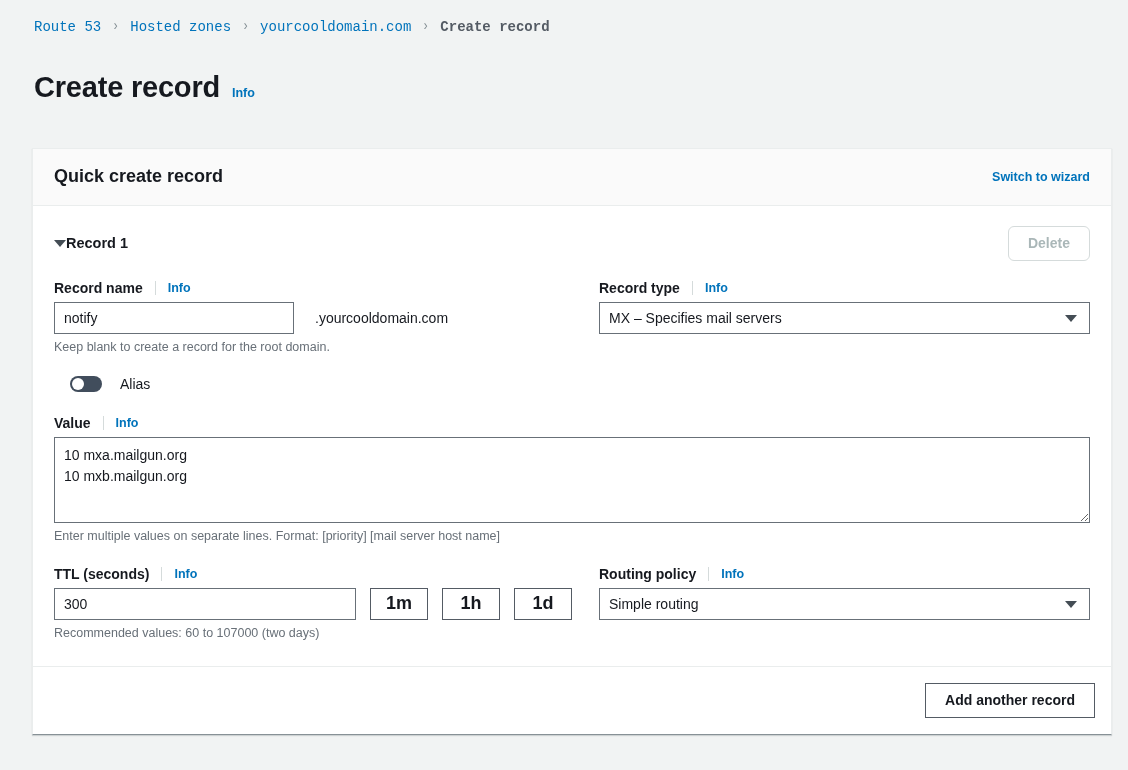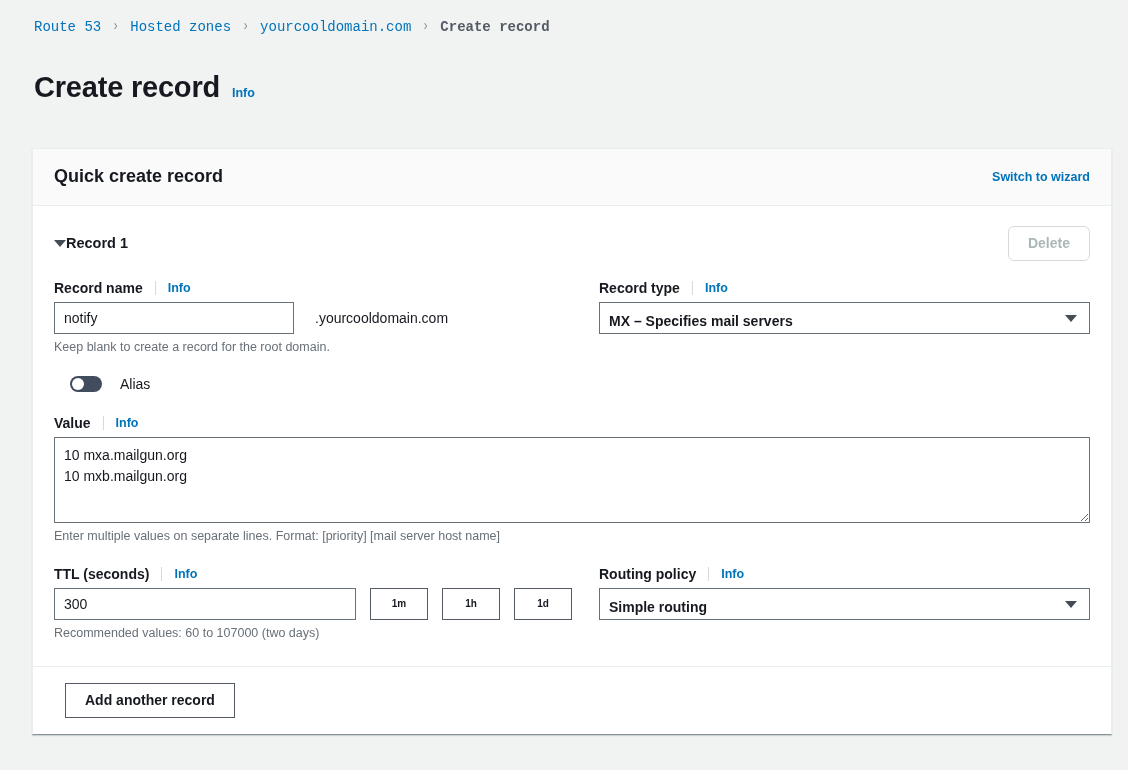--- a/index.html
+++ b/index.html
@@ -117,25 +117,24 @@
   input#recname { width: 240px; }
   .suffix { margin-left: 21px; font-size: 14px; color: #16191f; }
   .helper {
     font-size: 12.5px; color: #687078;
     margin-top: 6px;
   }
 
   .select {
     position: relative;
     width: 100%;
-    display: flex; align-items: flex-end;
+    display: flex; align-items: center;
     cursor: pointer;
     user-select: none;
     padding-right: 34px;
-    font-weight: bold;
   }
   .select .sel-text { flex: 1; overflow: hidden; white-space: nowrap; }
   .sel-arrow {
     position: absolute; right: 12px; top: 50%; margin-top: -3px;
     width: 0; height: 0;
     border-left: 6px solid transparent;
     border-right: 6px solid transparent;
     border-top: 7px solid #444d55;
   }
 
@@ -169,34 +168,34 @@
     outline: none;
     display: block;
   }
 
   
   .ttl-block { margin-top: 22px; }
   .ttl-inputs { display: flex; align-items: center; }
   input#ttl { width: 302px; }
   .ttl-btn {
     font-family: "Liberation Sans", sans-serif;
-    font-size: 10px; font-weight: bold;
+    font-size: 18px; font-weight: bold;
     background: #ffffff; border: 1px solid #545b64;
     color: #16191f;
     width: 58px; height: 32px;
     margin-left: 14px;
     cursor: pointer;
   }
 
   
   .card-footer {
     border-top: 1px solid #eaeded;
     margin-top: 22px;
-    padding: 16px 32px;
-    display: flex; 
+    padding: 16px 16px;
+    display: flex; justify-content: flex-end;
   }
 
   
   .page-footer {
     display: flex; align-items: center; justify-content: flex-end;
     gap: 28px;
     padding: 26px 16px 0 0;
   }
 </style>
 </head>

